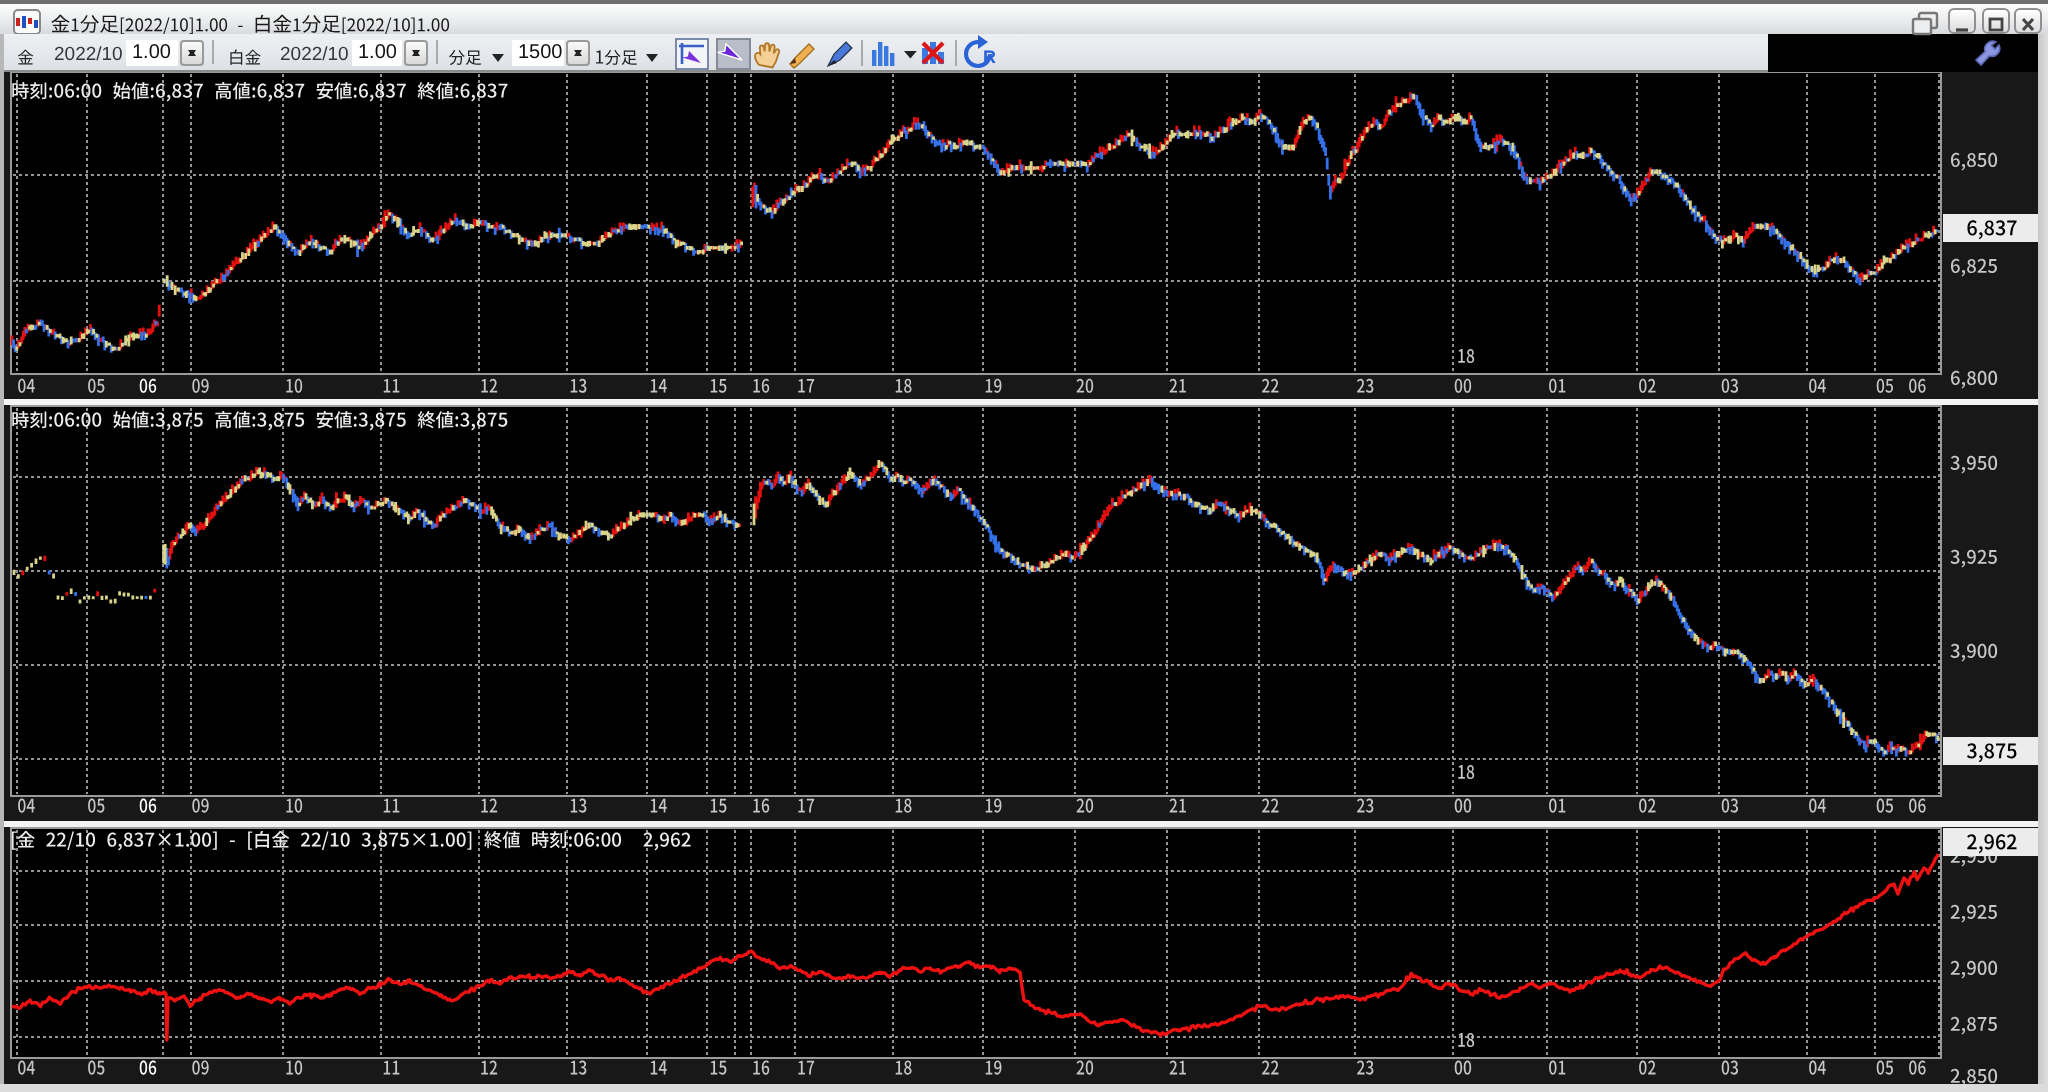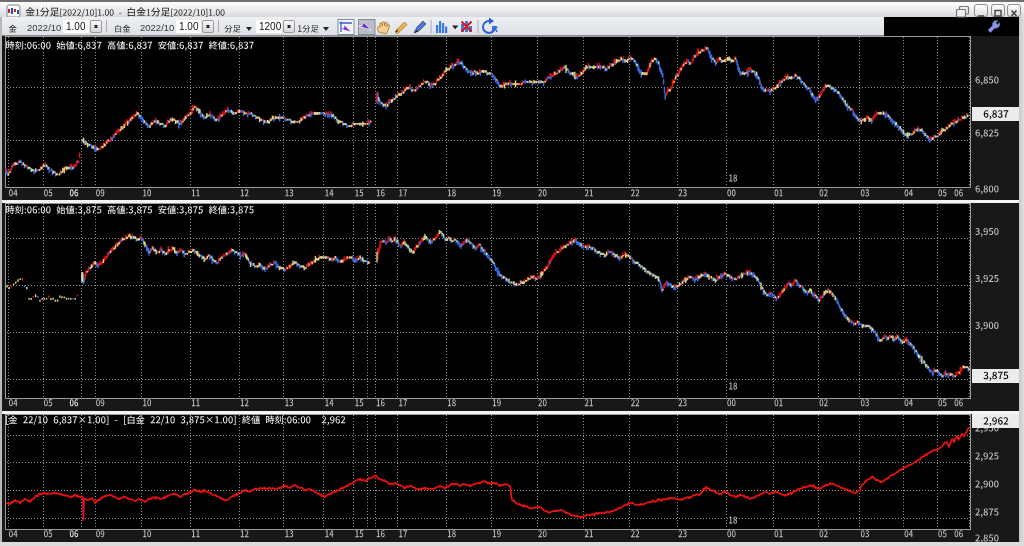--- a/index.html
+++ b/index.html
@@ -94,21 +94,21 @@
 <div id="toolbar">
  <div class="tbtext" style="left:27px">2022/10</div>
  <div class="spin" style="left:63px;width:26px">1.00</div>
  <div class="spinbtn" style="left:90px"></div>
  <div class="sep" style="left:106px"></div>
  <div class="tbtext" style="left:140px">2022/10</div>
  <div class="spin" style="left:176px;width:25px">1.00</div>
  <div class="spinbtn" style="left:202px"></div>
  <div class="sep" style="left:218px"></div>
  <div class="ddarrow" style="left:246px"></div>
- <div class="spin" style="left:256px;width:26px">1200</div>
+ <div class="spin" style="left:256px;width:26px">1500</div>
  <div class="spinbtn" style="left:283px"></div>
  <div class="ddarrow" style="left:323px"></div>
  <svg width="340" height="19" viewBox="0 0 340 19" style="position:absolute;left:0;top:0">
         <defs>
           <path id="gr91d1" d="M202 -217C242 -160 282 -83 294 -33L359 -61C346 -111 304 -186 263 -241ZM726 -243C700 -187 654 -107 618 -57L674 -33C712 -79 758 -152 797 -215ZM73 -18V48H928V-18H535V-268H880V-334H535V-468H750V-530C805 -490 862 -454 917 -426C930 -448 949 -475 967 -493C810 -562 637 -697 530 -841H454C376 -716 210 -568 37 -481C54 -465 74 -438 84 -421C141 -451 197 -487 249 -526V-468H456V-334H119V-268H456V-18ZM496 -768C555 -690 645 -606 743 -535H262C359 -609 443 -692 496 -768Z"></path>
           <path id="gr767d" d="M446 -844C434 -796 411 -731 390 -680H144V80H219V7H780V75H858V-680H473C495 -725 519 -778 539 -827ZM219 -68V-302H780V-68ZM219 -376V-604H780V-376Z"></path>
           <path id="gr5206" d="M324 -820C262 -665 151 -527 23 -442C41 -428 74 -399 88 -383C213 -478 331 -628 404 -797ZM673 -822 601 -793C676 -644 803 -482 914 -392C928 -413 956 -442 977 -458C867 -535 738 -687 673 -822ZM187 -462V-389H392C370 -219 314 -59 76 19C93 35 115 65 125 85C382 -8 446 -190 473 -389H732C720 -135 705 -35 679 -9C669 1 657 4 637 4C613 4 552 3 486 -3C500 18 509 50 511 72C574 76 636 77 670 74C704 71 727 64 747 38C782 0 796 -115 811 -426C812 -436 812 -462 812 -462Z"></path>
           <path id="gr8db3" d="M243 -719H776V-522H243ZM226 -376C211 -231 163 -61 44 29C60 41 85 65 97 80C169 25 218 -56 251 -145C347 28 502 67 715 67H936C940 46 952 11 964 -7C920 -6 750 -5 718 -6C655 -6 597 -10 544 -20V-224H882V-295H544V-451H854V-791H169V-451H467V-43C384 -75 320 -135 280 -240C291 -282 299 -325 305 -366Z"></path>
           <path id="gr0031" d="M88 0H490V-76H343V-733H273C233 -710 186 -693 121 -681V-623H252V-76H88Z"></path>
         </defs>

